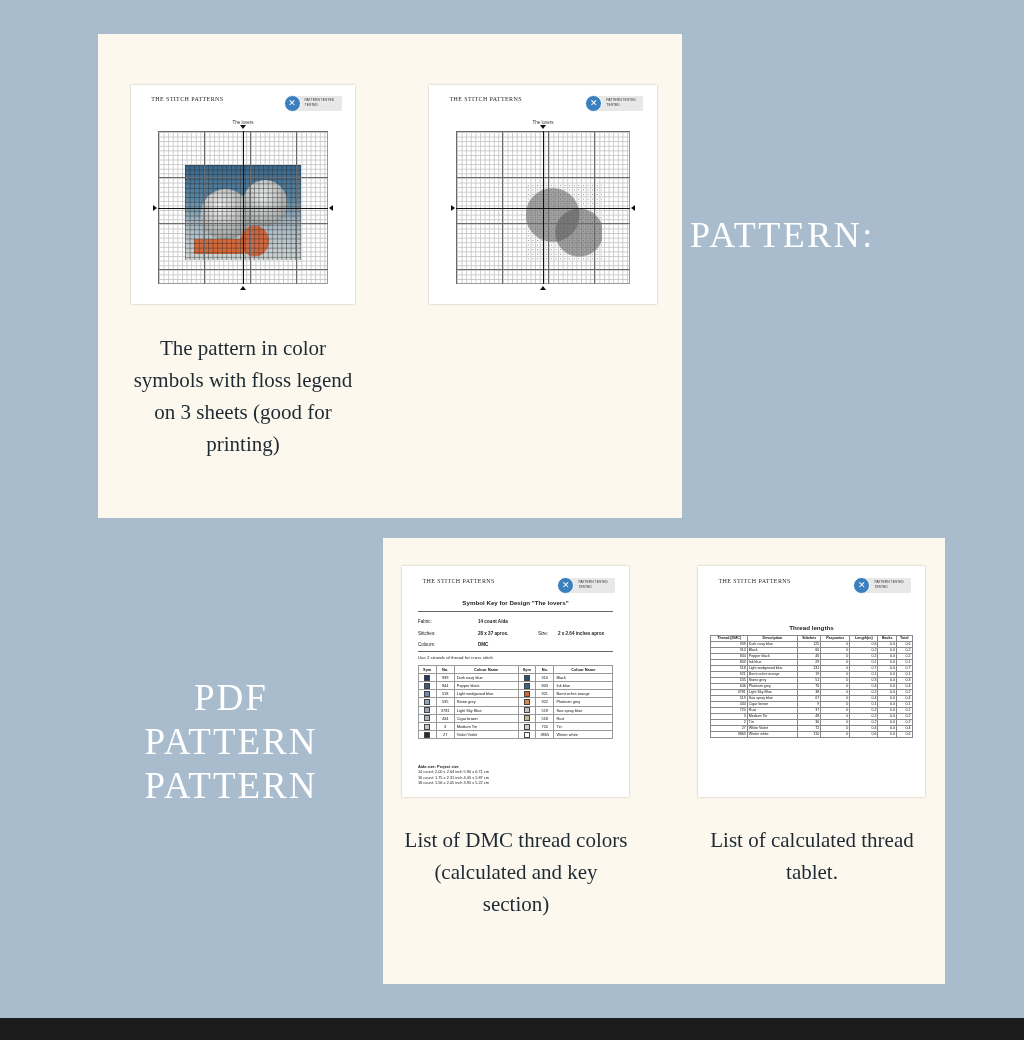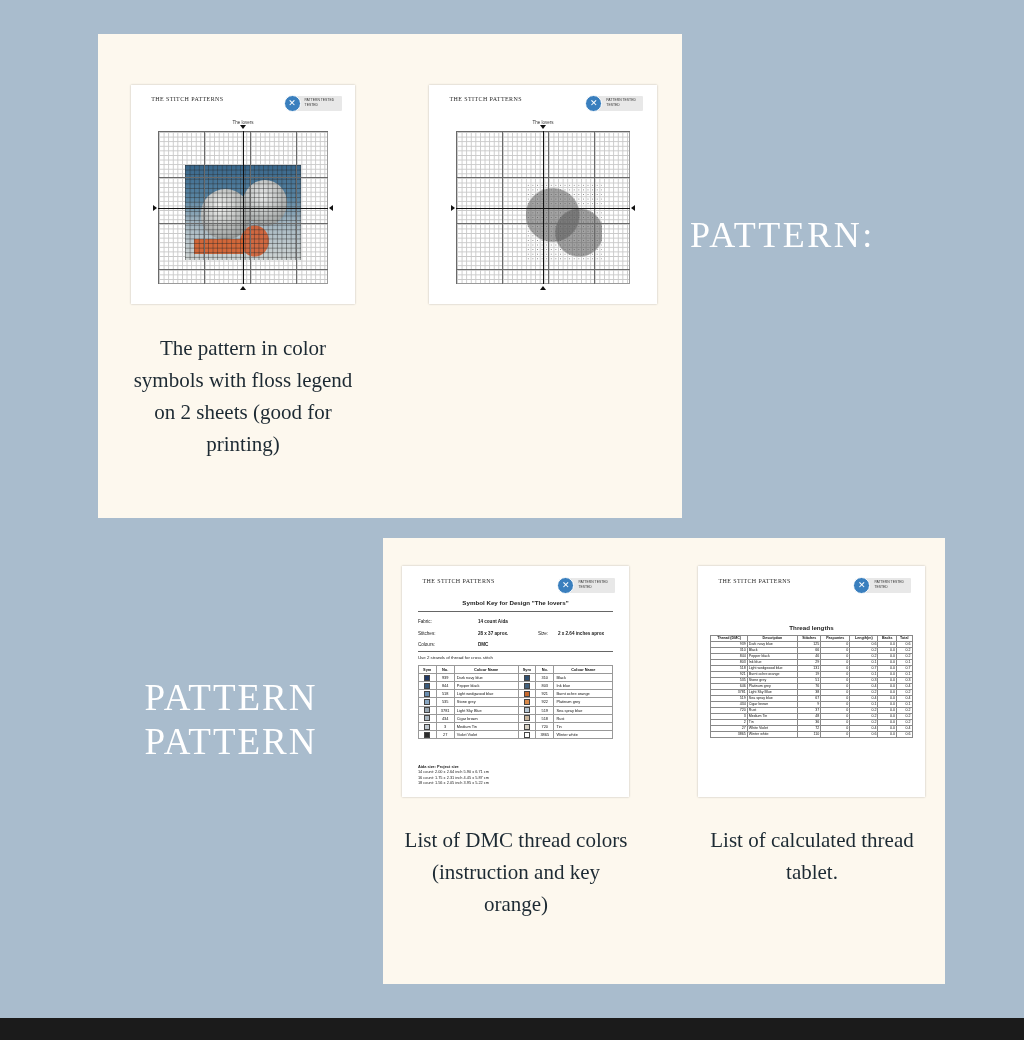--- a/index.html
+++ b/index.html
@@ -416,21 +416,21 @@
       <div class="grid-bold"></div>
       <div class="center-cross-h"></div>
       <div class="center-cross-v"></div>
       <div class="tri tri-down" style="left:48%; top:-6px;"></div>
       <div class="tri tri-down" style="left:48%; bottom:-6px; transform:rotate(180deg);"></div>
       <div class="tri tri-right" style="left:-5px; top:48%;"></div>
       <div class="tri tri-right" style="right:-5px; top:48%; transform:rotate(180deg);"></div>
     </div>
   </div>
 
-  <div class="caption" id="cap1">The pattern in color symbols with floss legend on 2 sheets (good for printing)</div>
+  <div class="caption" id="cap1">The pattern in color symbols with floss legend on 3 sheets (good for printing)</div>
 
   <div class="includes-title">PATTERN:</div>
 
   <div class="panel-bottom"></div>
 
   <div class="sheet" id="sheet3">
     <div class="sheet-title">THE STITCH PATTERNS</div>
     <div class="badge">
       <div class="badge-circle">✕</div>
       <div class="badge-lines">
@@ -709,22 +709,23 @@
             <td>110</td>
             <td>0</td>
             <td>0.6</td>
             <td>0.0</td>
             <td>0.6</td>
           </tr>
         </tbody>
     </table>
   </div>
 
-  <div class="caption" id="cap3">List of DMC thread colors (instruction and key orange)</div>
+  <div class="caption" id="cap3">List of DMC thread colors (calculated and key section)</div>
   <div class="caption" id="cap4">List of calculated thread tablet.</div>
 
   <div class="pdf-title">
+      <div>PDF</div>
       <div>PATTERN</div>
       <div>PATTERN</div>
     </div>
 
   <div class="bottom-bar"></div>
 </div>
 
 </body></html>

